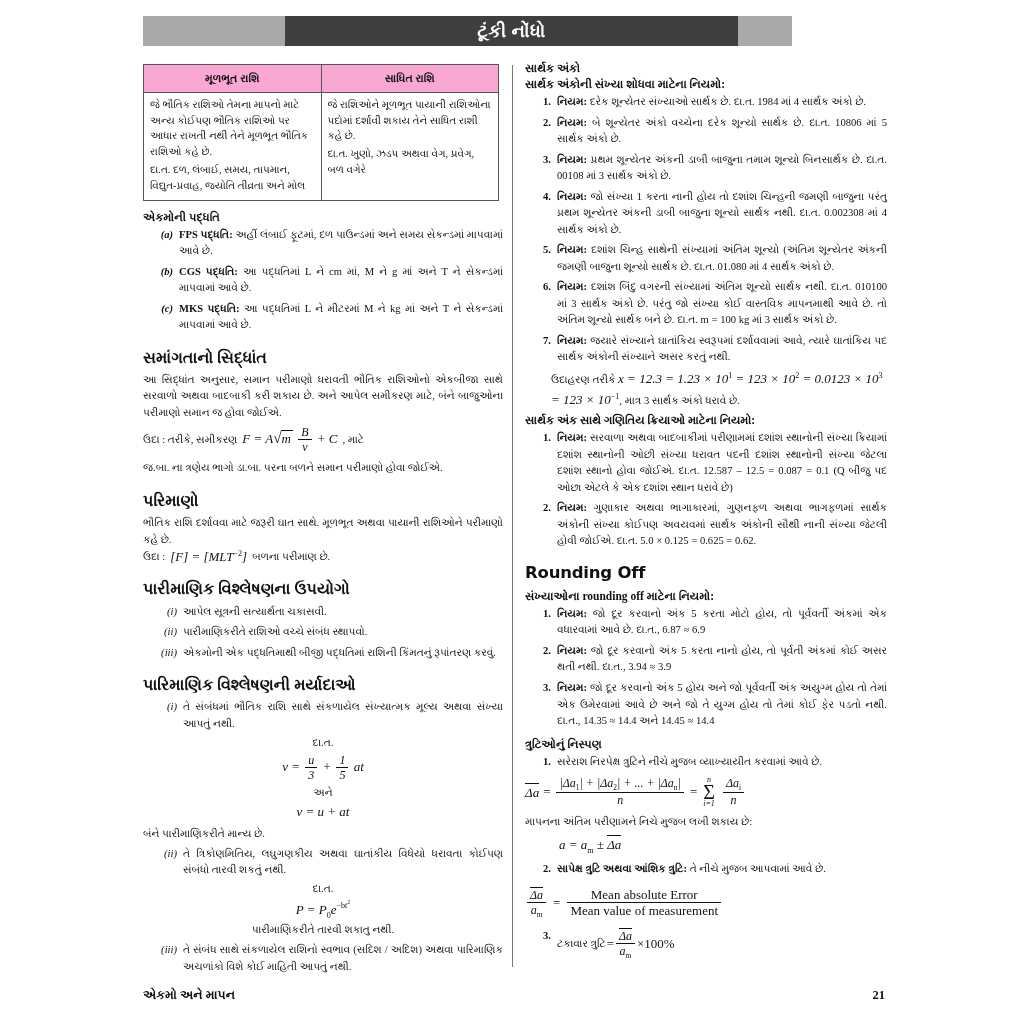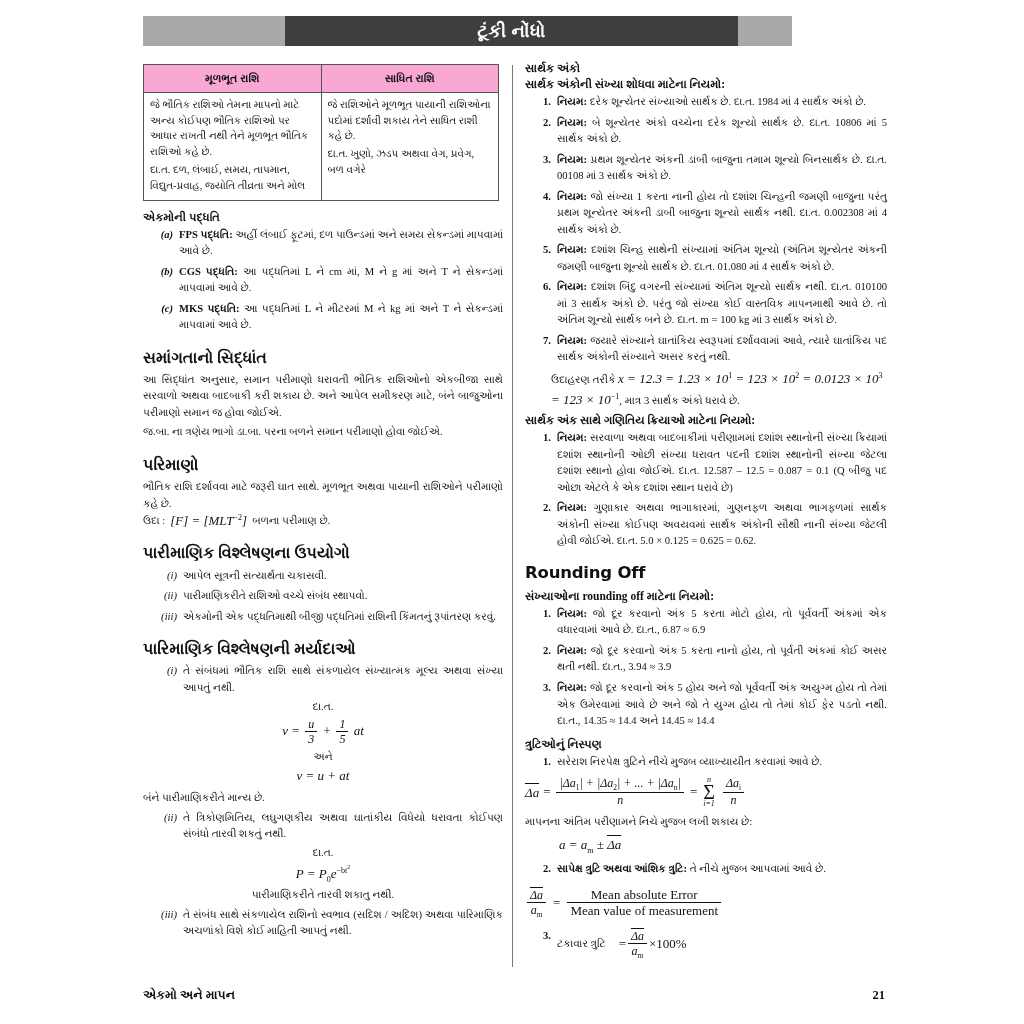--- a/index.html
+++ b/index.html
@@ -251,20 +251,32 @@
         <span class="li-body"><b>CGS પદ્ધતિ:</b> <span>આ પદ્ધતિમાં L ને cm માં, M ને g માં અને T ને સેકન્ડમાં માપવામાં આવે છે.</span></span>
       </li>
       <li>
         <span class="li-marker w30 italic">(c)</span>
         <span class="li-body"><b>MKS પદ્ધતિ:</b> <span>આ પદ્ધતિમાં L ને મીટરમાં M ને kg માં અને T ને સેકન્ડમાં માપવામાં આવે છે.</span></span>
       </li>
     </ul>
 
     <h2 class="sec-head">સમાંગતાનો સિદ્ધાંત</h2>
     <p class="body-par">આ સિદ્ધાંત અનુસાર, સમાન પરીમાણો ધરાવતી ભૌતિક રાશિઓનો એકબીજા સાથે સરવાળો અથવા બાદબાકી કરી શકાય છે. અને આપેલ સમીકરણ માટે, બંને બાજુઓના પરીમાણો સમાન જ હોવા જોઈએ.</p>
+    <div class="mathblock indent1">
+      <span class="lead">ઉદા : તરીકે, સમીકરણ</span>
+      <span class="math">
+        F = A<span class="radic">√</span><span class="sqrt">m</span>
+        <span class="frac">
+            <span class="num">B</span>
+            <span class="den">v</span>
+          </span>
+        + C
+      </span>
+      <span class="lead">, માટે</span>
+    </div>
     <p class="body-par">જ.બા. ના ત્રણેય ભાગો ડા.બા. પરના બળને સમાન પરીમાણો હોવા જોઈએ.</p>
 
     <h2 class="sec-head">પરિમાણો</h2>
     <p class="body-par tight">ભૌતિક રાશિ દર્શાવવા માટે જરૂરી ઘાત સાથે. મૂળભૂત અથવા પાયાની રાશિઓને પરીમાણો કહે છે.</p>
     <div class="mathblock" style="margin-top:1px;">
       <span class="lead">ઉદા :</span>
       <span class="math up">[F] = [MLT<sup class="exp">−2</sup>]</span>
       <span class="lead">બળના પરીમાણ છે.</span>
     </div>
 
@@ -458,21 +470,21 @@
         <span class="frac up" style="font-size:13px;font-style:normal;">
           <span class="num">Mean absolute Error</span>
           <span class="den">Mean value of measurement</span>
         </span>
       </span>
     </div>
 
     <ol class="num-list">
       <li>
         <span class="li-marker w26">3.</span>
-        <span class="li-body" style="display:flex;align-items:center;gap:13px;">
+        <span class="li-body" style="display:flex;align-items:center;gap:1px;">
           <span>ટકાવાર ત્રુટિ</span>
           <span class="math" style="display:inline-flex;align-items:center;">
             <span class="up">=</span>
             <span class="frac" style="font-size:12px;">
               <span class="num"><span class="ovl">Δa</span></span>
               <span class="den">a<sub class="sb">m</sub></span>
             </span>
             <span class="up">×100%</span>
           </span>
         </span>

